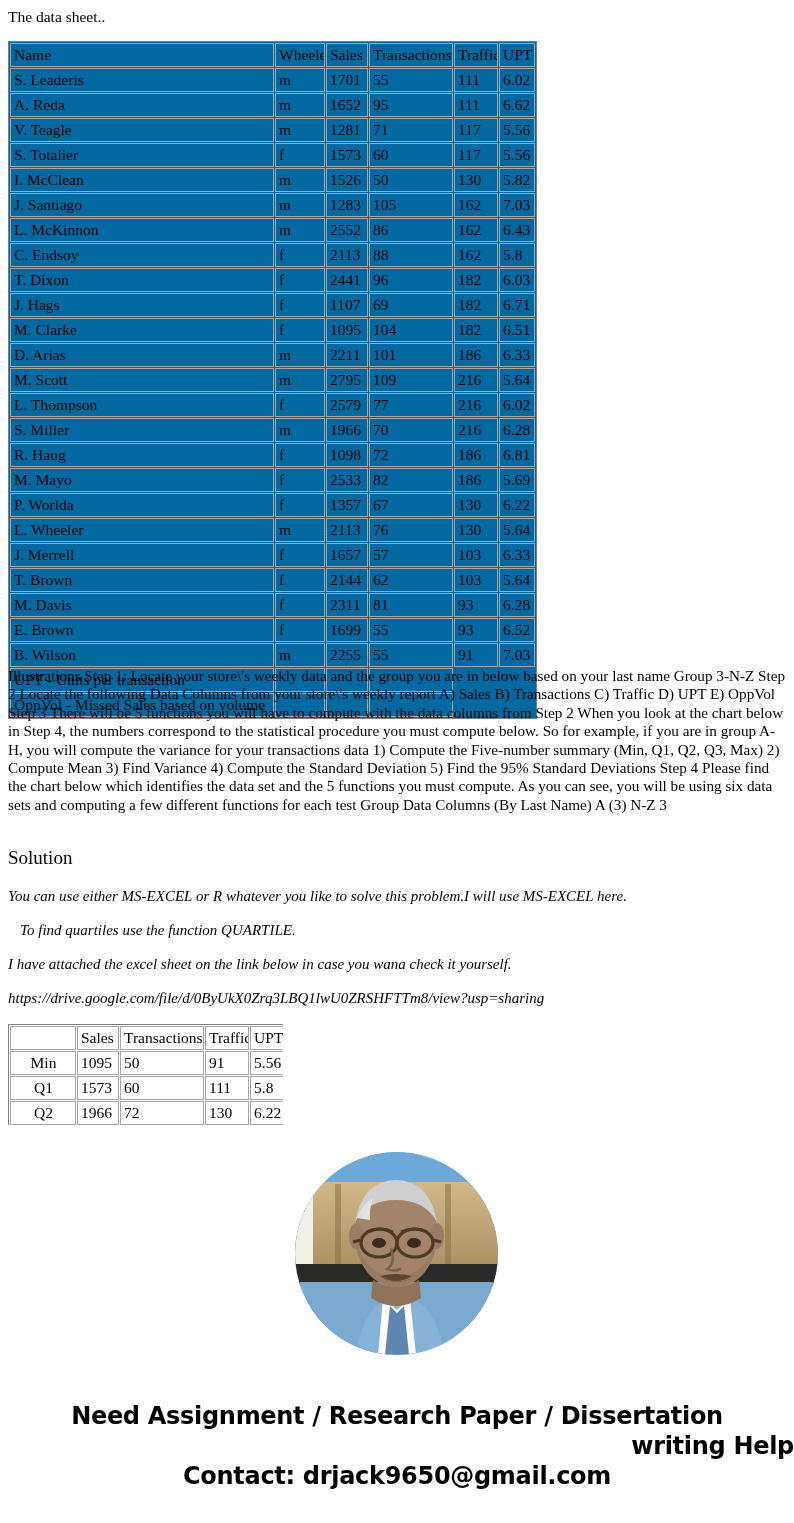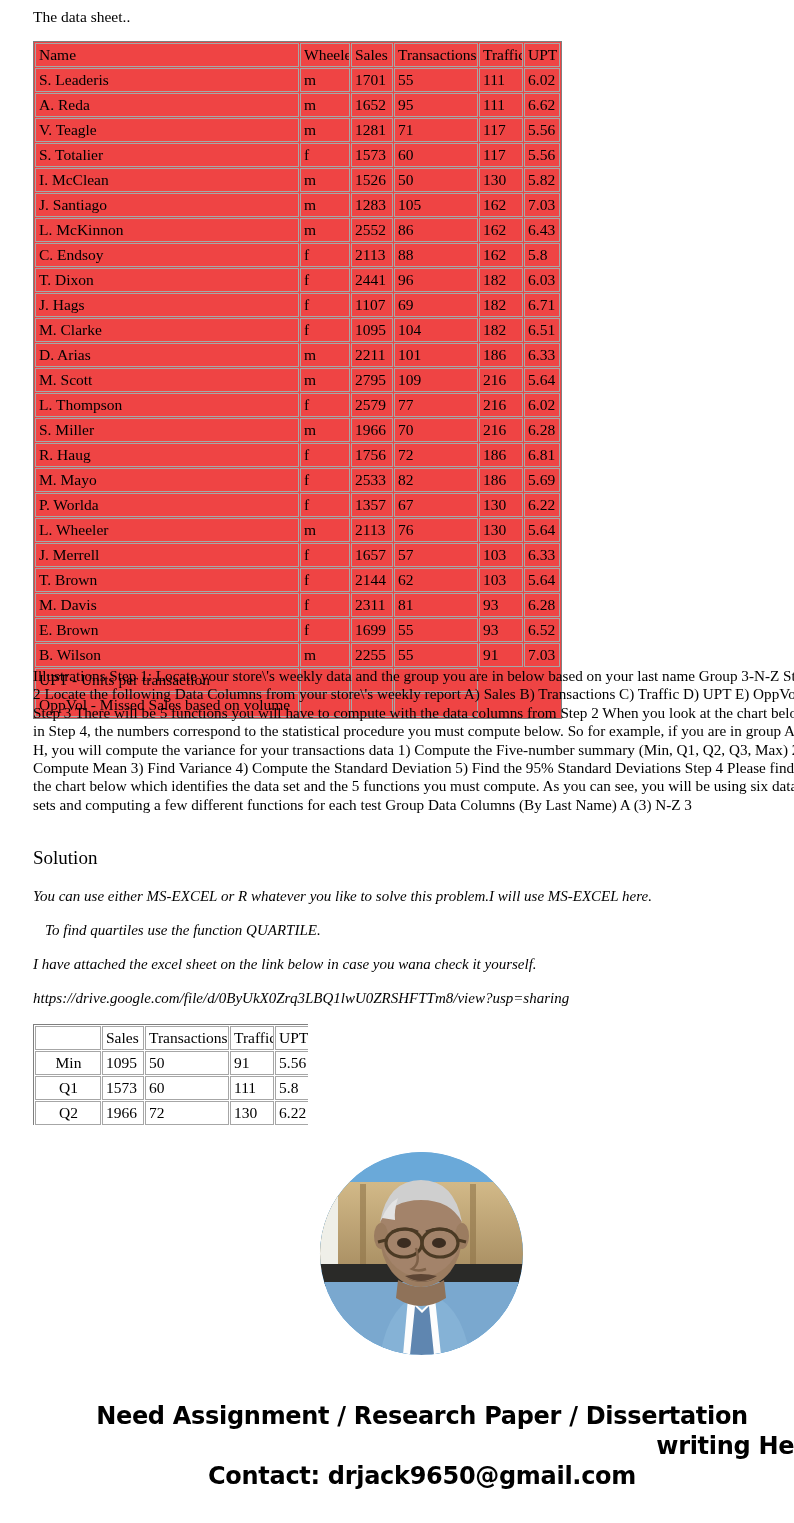--- a/index.html
+++ b/index.html
@@ -11,21 +11,20 @@
     width: 794px;
     height: 1523px;
     overflow: hidden;
     font-family: "Liberation Serif", "DejaVu Serif", serif;
     color: #000000;
   }
   .page {
     position: relative;
     width: 650px;
     height: 1523px;
-    margin-left: 25px;
   }
 
   
   .intro {
     position: absolute;
     left: 8px;
     top: 7px;
     font-size: 15.5px;
     line-height: 19px;
     white-space: nowrap;
@@ -35,21 +34,21 @@
   .datasheet-wrap {
     position: absolute;
     left: 8px;
     top: 41px;
     width: 524px;
   }
   table.grid {
     border-collapse: separate;
     border-spacing: 1px;
     border: 1px solid #7f7f7f;
-    background: #ef4444;
+    background: #0369a1;
     font-size: 15.5px;
     line-height: 17px;
     width: 100%;
     table-layout: fixed;
   }
   table.grid td {
     border: 1px solid #a6a6a6;
     padding: 2px 2px 2px 3px;
     vertical-align: top;
     overflow: hidden;
@@ -311,21 +310,21 @@
             <td>S. Miller</td>
             <td>m</td>
             <td>1966</td>
             <td>70</td>
             <td>216</td>
             <td>6.28</td>
           </tr>
           <tr>
             <td>R. Haug</td>
             <td>f</td>
-            <td>1756</td>
+            <td>1098</td>
             <td>72</td>
             <td>186</td>
             <td>6.81</td>
           </tr>
           <tr>
             <td>M. Mayo</td>
             <td>f</td>
             <td>2533</td>
             <td>82</td>
             <td>186</td>

